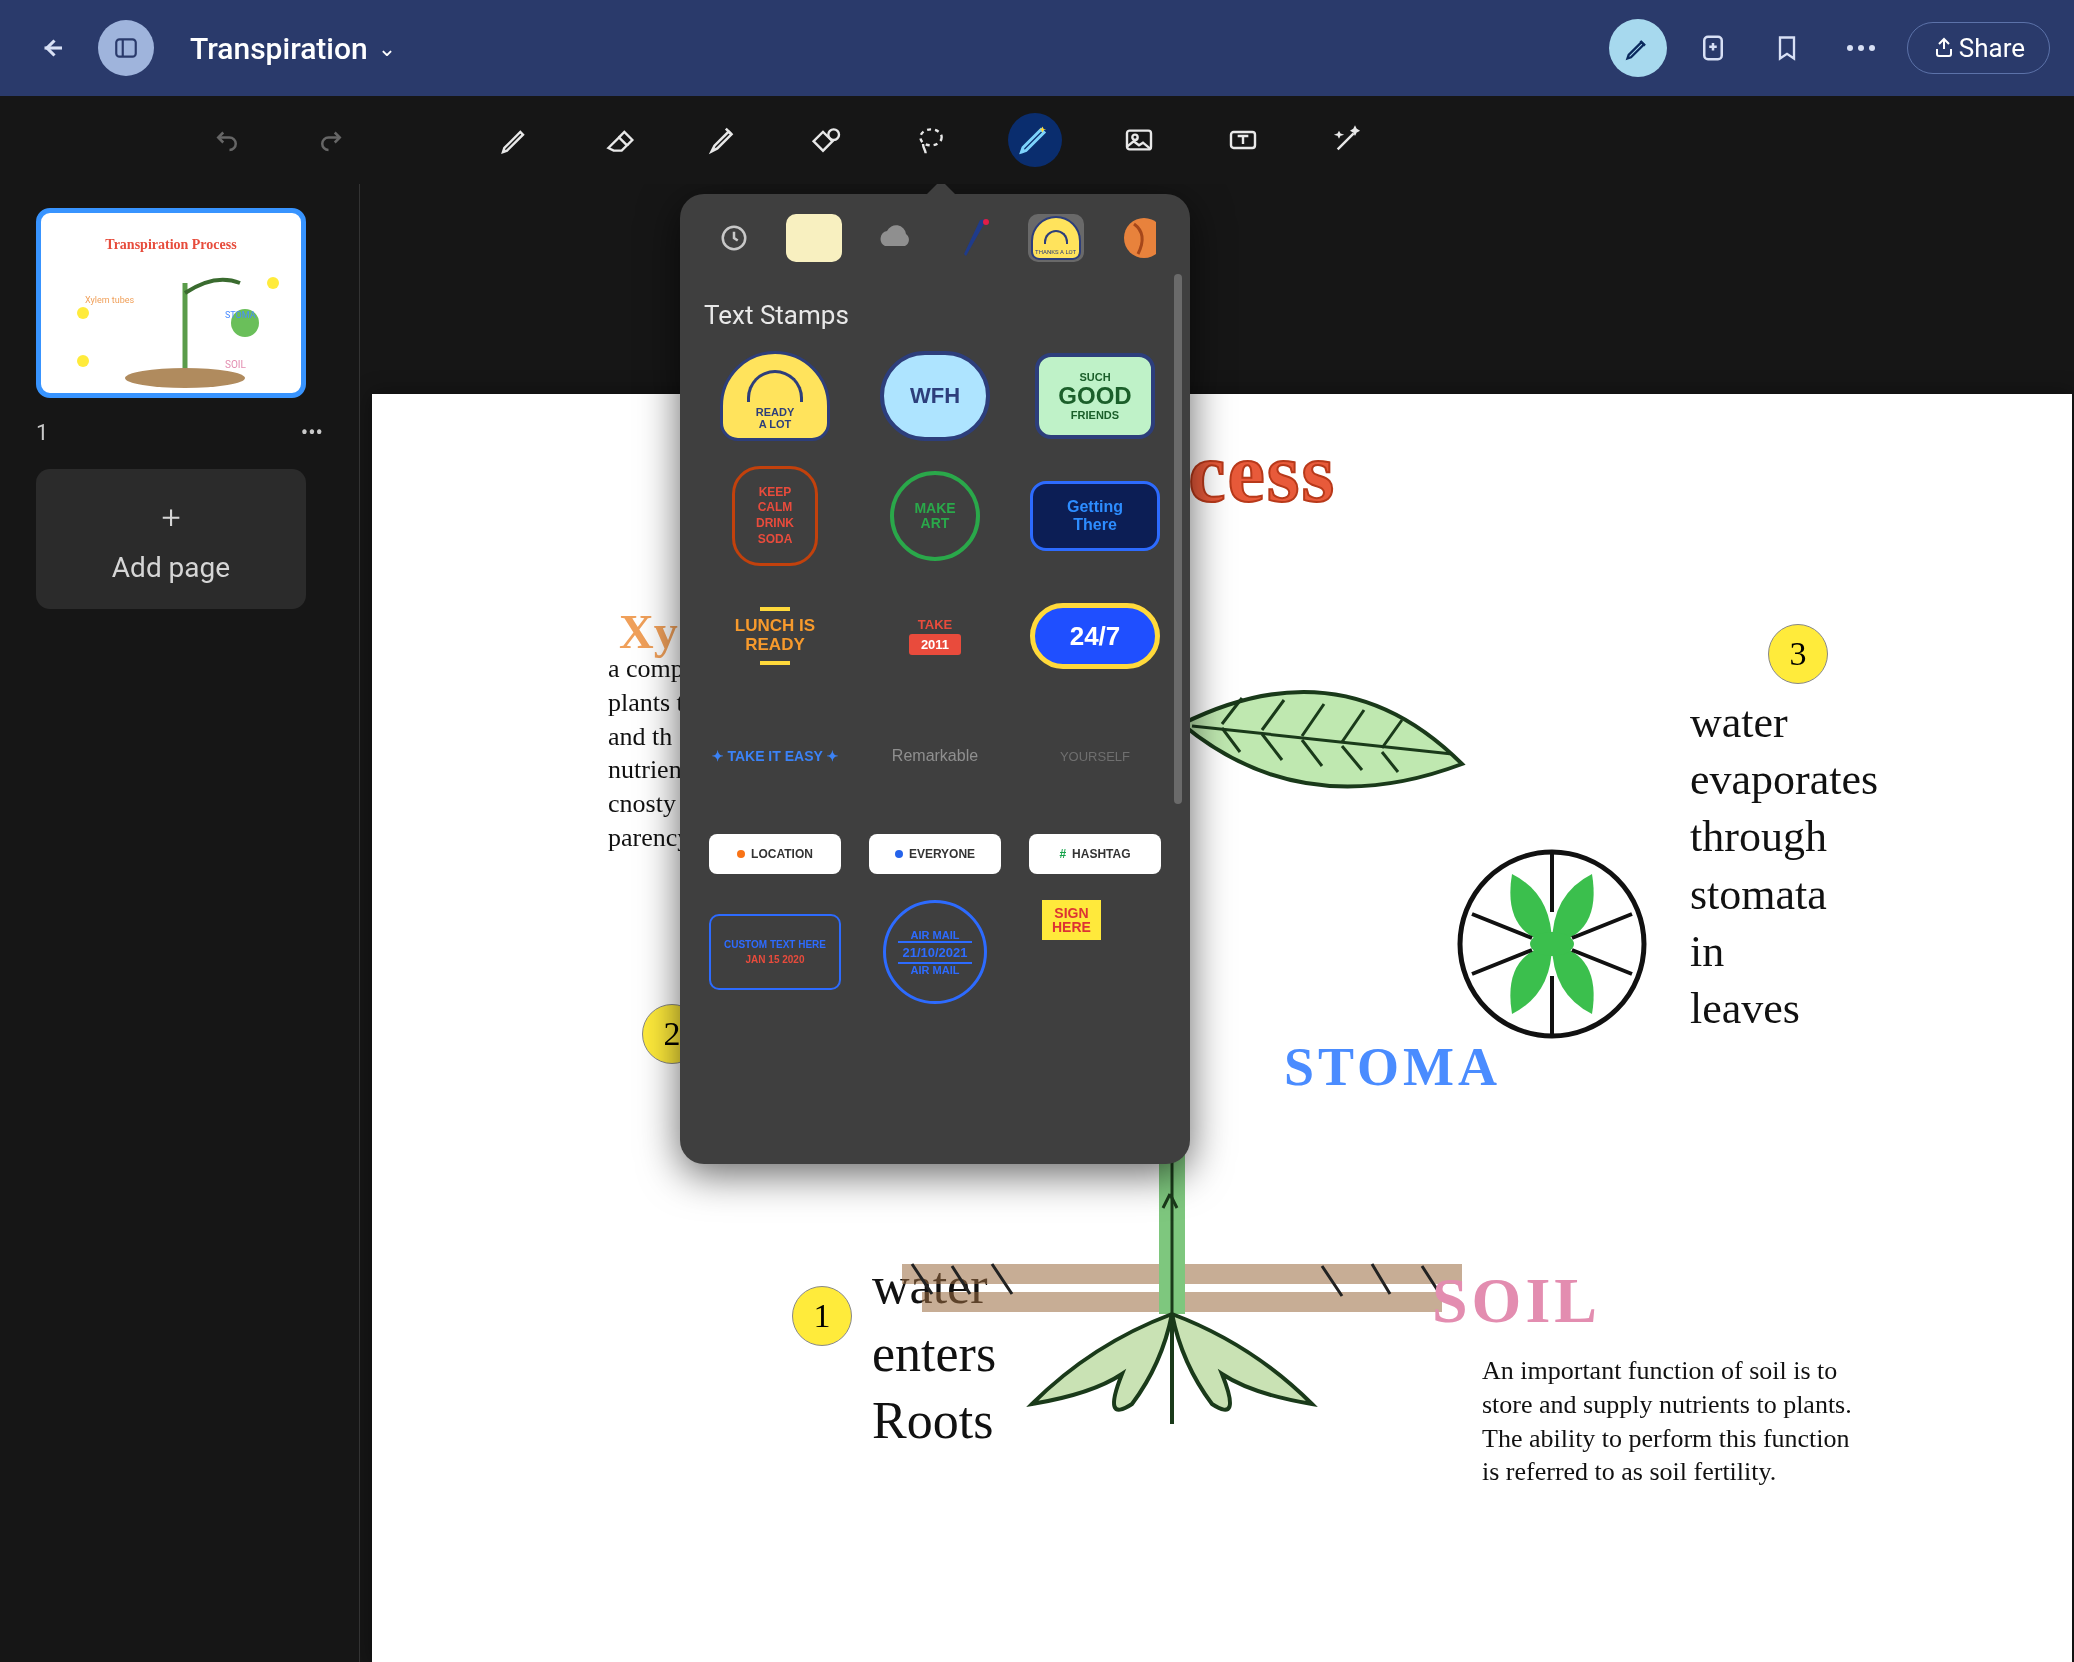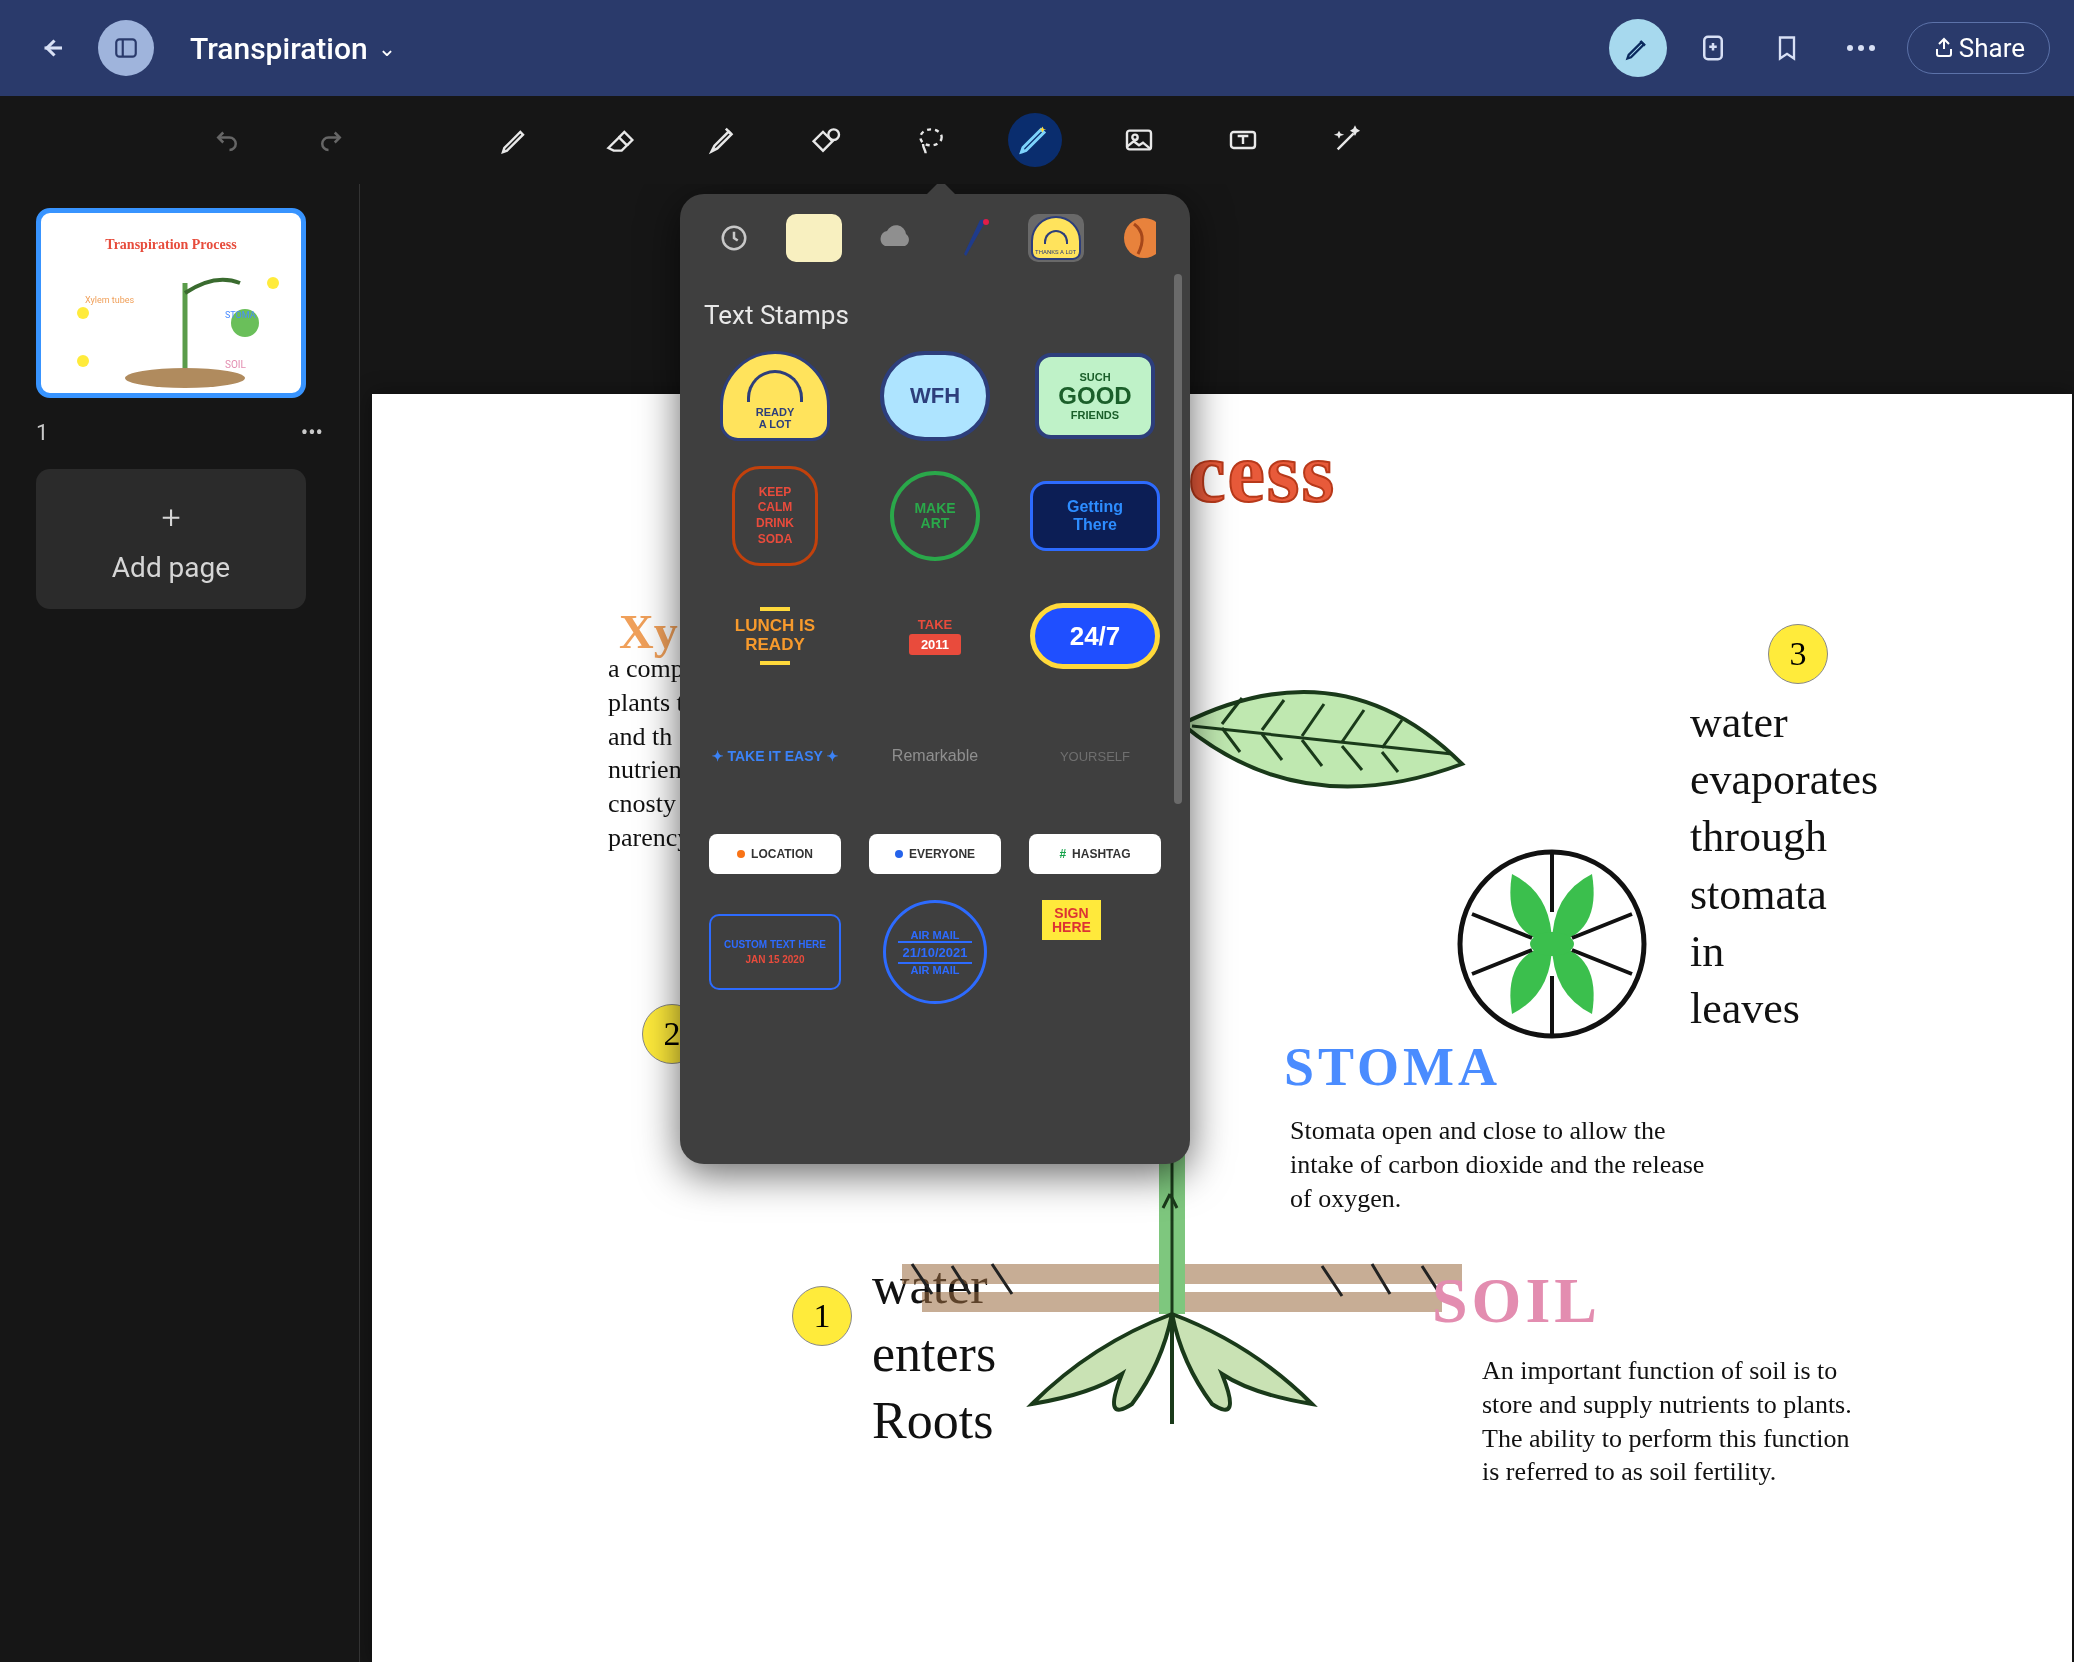--- a/index.html
+++ b/index.html
@@ -458,21 +458,20 @@
           <path d="M60 170 q40 -20 40 -70 q-50 10 -40 70"></path>
           <path d="M140 170 q-40 -20 -40 -70 q50 10 40 70"></path>
           <ellipse cx="100" cy="100" rx="22" ry="12"></ellipse>
         </g>
         <g stroke="#111" stroke-width="4" fill="none">
           <path d="M100 8 v60 M100 132 v60 M20 70 l60 24 M180 70 l-60 24 M20 130 l60 -24 M180 130 l-60 -24"></path>
         </g>
       </svg>
 
       <div class="stoma-label">STOMA</div>
-      <div class="hand-block" id="note-stoma">Stomata open and close to allow the intake of carbon dioxide and the release of oxygen.</div>
 
       <div class="soil-label">SOIL</div>
       <div class="hand-block" id="note-soil">An important function of soil is to store and supply nutrients to plants. The ability to perform this function is referred to as soil fertility.</div>
     </div>
 
     <div class="popover">
       <div class="scroll-hint"></div>
       <div class="pop-tabs">
         <div class="ptab">
           <svg width="30" height="30" viewBox="0 0 24 24" fill="none" stroke="#c8c8c8" stroke-width="2">

